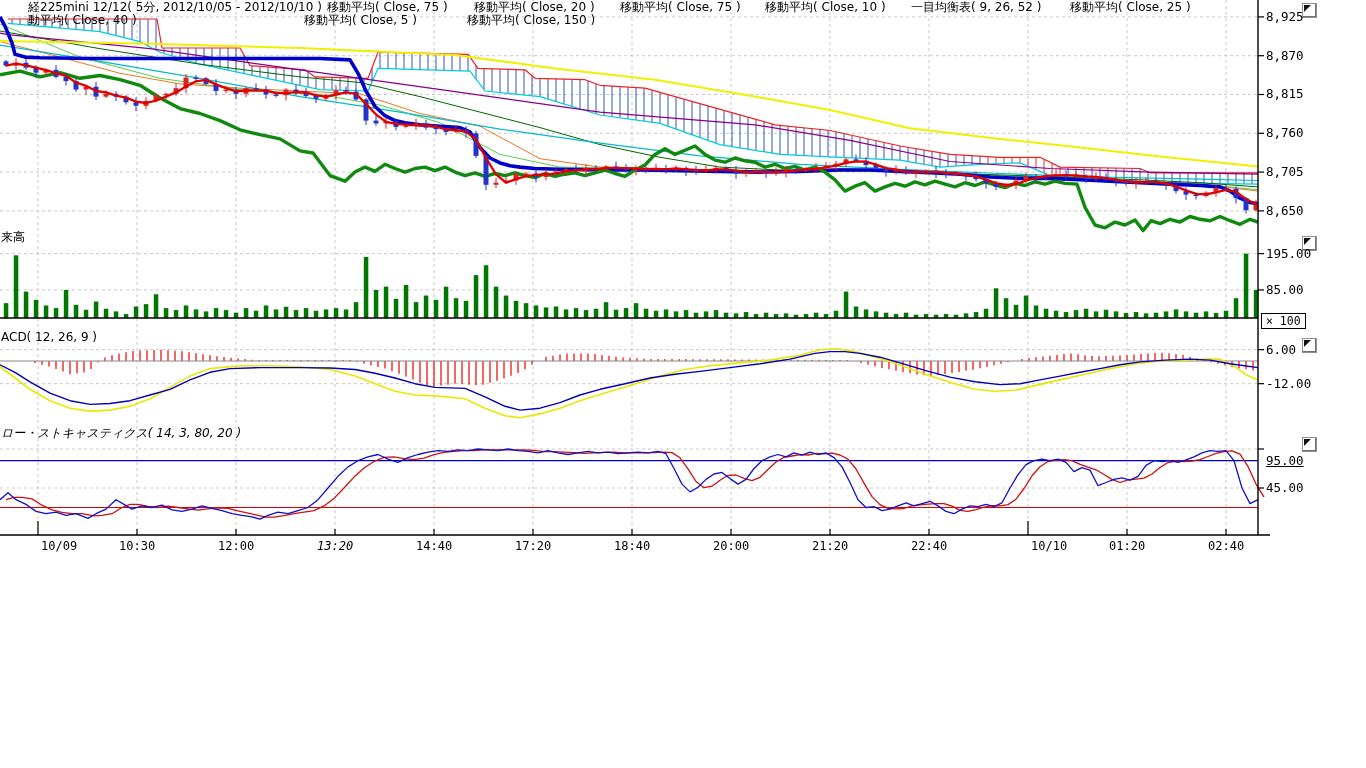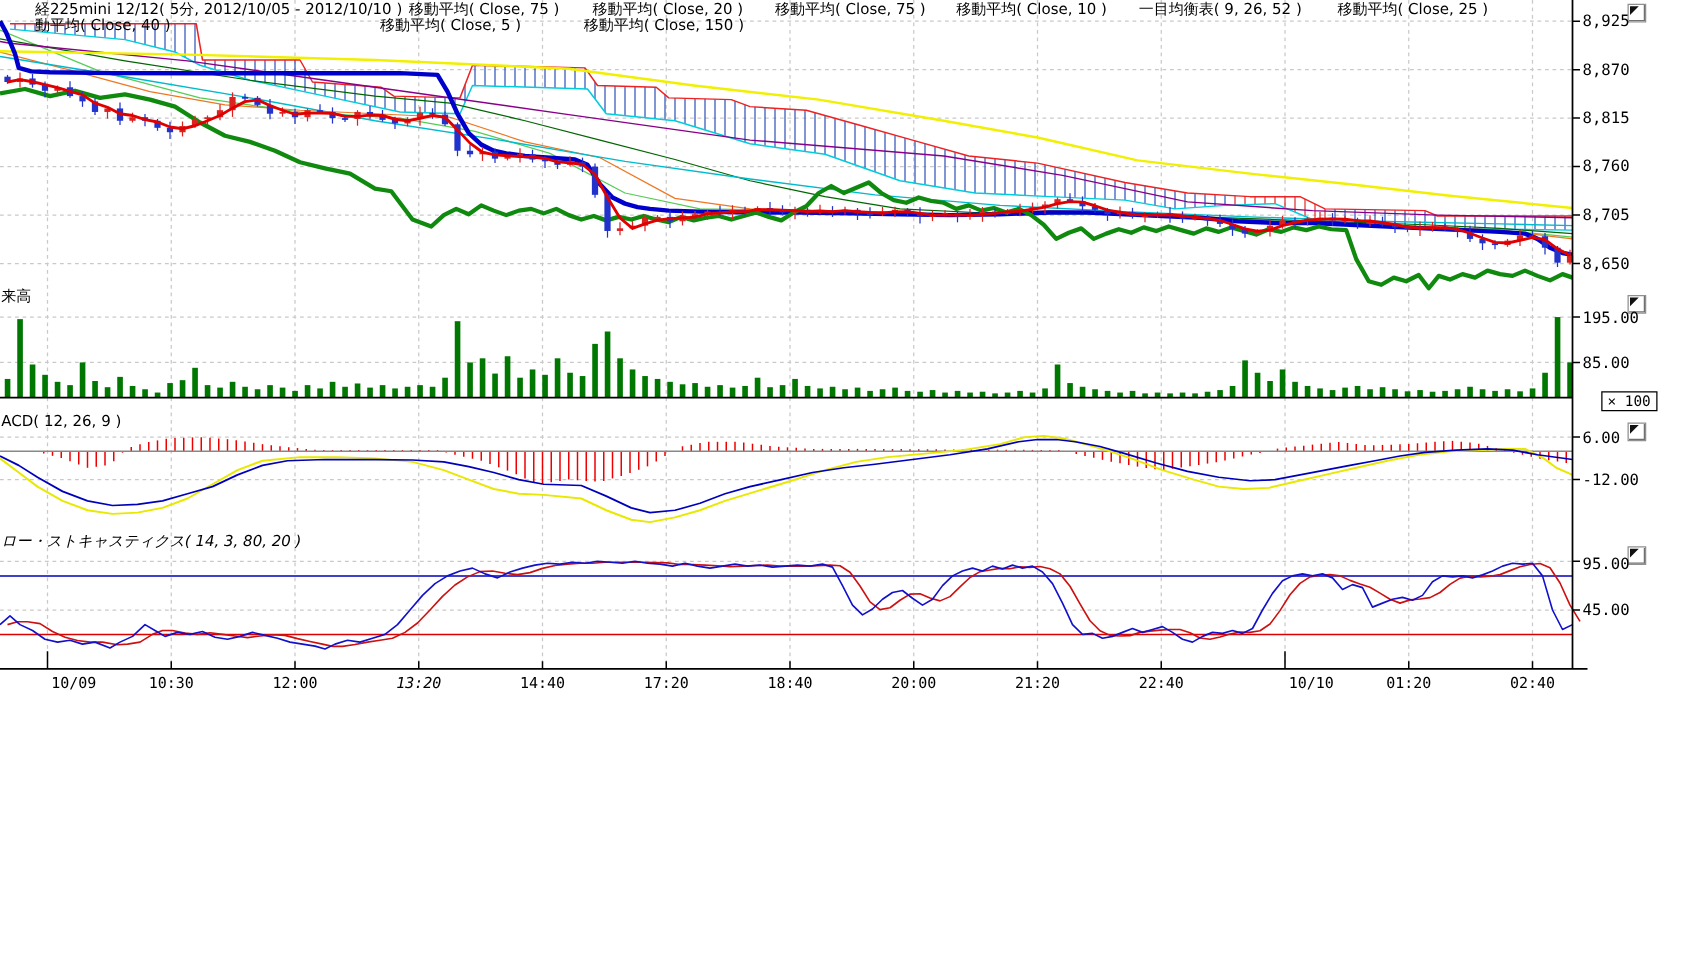--- a/index.html
+++ b/index.html
@@ -4,21 +4,21 @@
 <style>
   html,body{margin:0;padding:0;background:#fff;}
   .stage{position:relative;width:1366px;height:768px;background:#fff;overflow:hidden;
          font-family:"DejaVu Sans","Liberation Sans",sans-serif;}
   svg{position:absolute;left:0;top:0;}
   .lbl{position:absolute;white-space:nowrap;color:#000;font-size:12px;line-height:13px;}
   .hdr{font-size:12px;padding-left:27px;}
   .ylbl{font-size:12.5px;font-family:"DejaVu Sans Mono","Liberation Mono",monospace;}
   .xlbl{font-size:12px;font-family:"DejaVu Sans Mono","Liberation Mono",monospace;}
   .mult{position:absolute;border:1px solid #000;background:#fff;padding:0 4px;font-size:11.5px;
-        font-family:"DejaVu Sans Mono","Liberation Mono",monospace;margin-left:20px;}
+        font-family:"DejaVu Sans Mono","Liberation Mono",monospace;}
   .corner-btn{position:absolute;width:13px;height:13px;background:#fff;border:1px solid #909090;
         box-shadow:inset -1px -1px 0 #707070;cursor:pointer;}
   .corner-btn .tri{position:absolute;left:1px;top:1px;width:0;height:0;
         border-left:7px solid #111;border-bottom:7px solid transparent;}
 </style>
 </head>
 <body>
 
 <div class="stage">
   <svg id="chart-svg" width="1366" height="560">
@@ -838,21 +838,21 @@
     <div class="lbl ylbl" style="left: 1266px; top: 9.92525px;">8,925</div>
     <div class="lbl ylbl" style="left: 1266px; top: 48.7123px;">8,870</div>
     <div class="lbl ylbl" style="left: 1266px; top: 87.4993px;">8,815</div>
     <div class="lbl ylbl" style="left: 1266px; top: 126.286px;">8,760</div>
     <div class="lbl ylbl" style="left: 1266px; top: 165.073px;">8,705</div>
     <div class="lbl ylbl" style="left: 1266px; top: 203.86px;">8,650</div>
     <div class="lbl ylbl" style="left: 1266px; top: 246.65px;">195.00</div>
     <div class="lbl ylbl" style="left: 1266px; top: 282.95px;">85.00</div>
     <div class="lbl ylbl" style="left: 1266px; top: 342.666px;">6.00</div>
     <div class="lbl ylbl" style="left: 1266px; top: 376.668px;">-12.00</div>
-    <div class="lbl ylbl" style="left: 1266px; top: 444px;">95.00</div>
+    <div class="lbl ylbl" style="left: 1266px; top: 454px; text-decoration: underline;">95.00</div>
     <div class="lbl ylbl" style="left: 1266px; top: 481px;">45.00</div>
     <div class="lbl xlbl" style="top: 540px; left: 41px;">10/09</div>
     <div class="lbl xlbl" style="top: 540px; left: 119px;">10:30</div>
     <div class="lbl xlbl" style="top: 540px; left: 218px;">12:00</div>
     <div class="lbl xlbl" style="top: 540px; left: 317px; font-style: italic;">13:20</div>
     <div class="lbl xlbl" style="top: 540px; left: 416px;">14:40</div>
     <div class="lbl xlbl" style="top: 540px; left: 515px;">17:20</div>
     <div class="lbl xlbl" style="top: 540px; left: 614px;">18:40</div>
     <div class="lbl xlbl" style="top: 540px; left: 713px;">20:00</div>
     <div class="lbl xlbl" style="top: 540px; left: 812px;">21:20</div>

